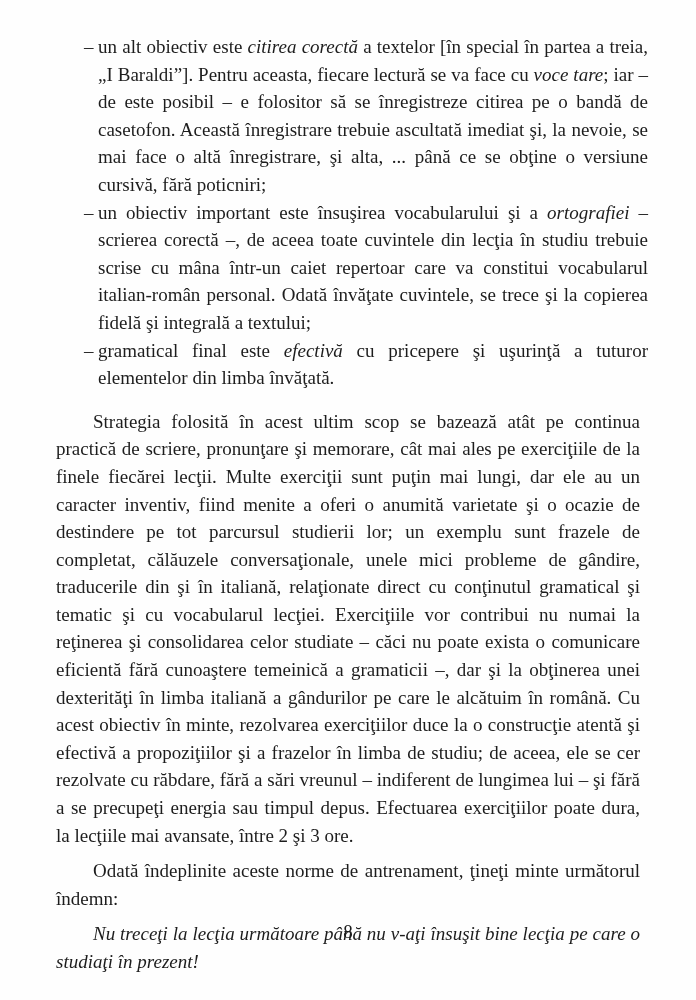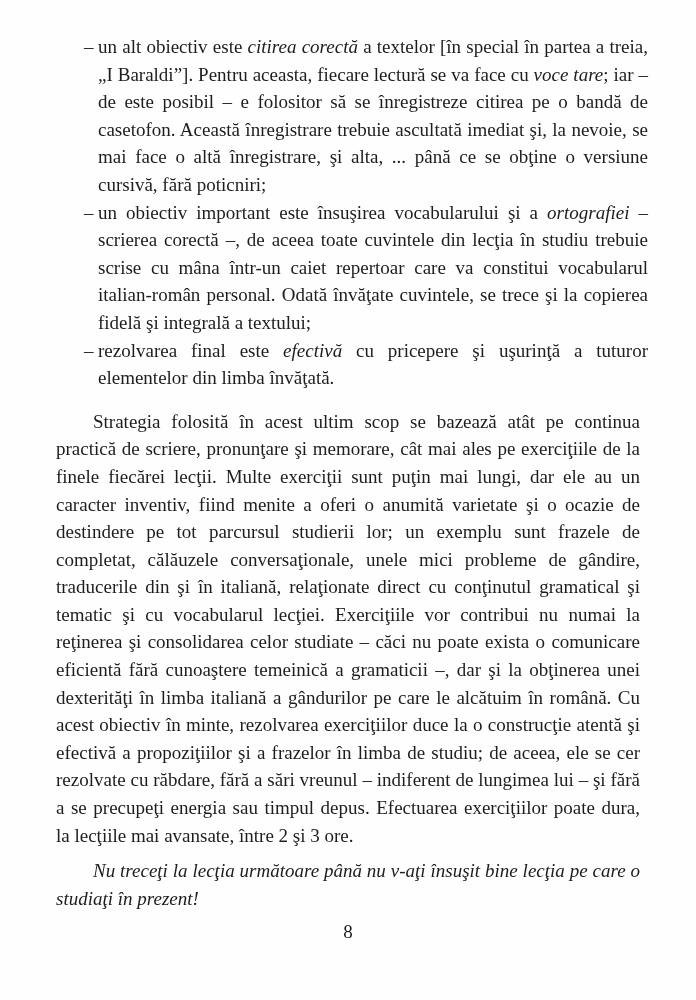--- a/index.html
+++ b/index.html
@@ -67,26 +67,27 @@
         <span><span>un alt obiectiv este </span><span class="it">citirea corectă</span><span> a textelor [în special în partea a treia, „I Baraldi”]. Pentru aceasta, fiecare lectură se va face cu </span><span class="it">voce tare</span><span>; iar – de este posibil – e folositor să se înregistreze citirea pe o bandă de casetofon. Această înregistrare trebuie ascultată imediat şi, la nevoie, se mai face o altă înregistrare, şi alta, ... până ce se obţine o versiune cursivă, fără poticniri;</span></span>
       </div>
 
       <div class="bullet-item">
         <span class="bullet-marker">–</span>
         <span><span>un obiectiv important este însuşirea vocabularului şi a </span><span class="it">ortografiei</span><span> – scrierea corectă –, de aceea toate cuvintele din lecţia în studiu trebuie scrise cu mâna într-un caiet repertoar care va constitui vocabularul italian-român personal. Odată învăţate cuvintele, se trece şi la copierea fidelă şi integrală a textului;</span></span>
       </div>
 
       <div class="bullet-item">
         <span class="bullet-marker">–</span>
-        <span><span>rezolvarea final este </span><span class="it">efectivă</span><span> cu pricepere şi uşurinţă a tuturor elementelor din limba învăţată.</span></span>
+        <span><span>gramatical final este </span><span class="it">efectivă</span><span> cu pricepere şi uşurinţă a tuturor elementelor din limba învăţată.</span></span>
       </div>
 
     </div>
 
     <div class="paragraphs">
       <p>Strategia folosită în acest ultim scop se bazează atât pe continua practică de scriere, pronunţare şi memorare, cât mai ales pe exerciţiile de la finele fiecărei lecţii. Multe exerciţii sunt puţin mai lungi, dar ele au un caracter inventiv, fiind menite a oferi o anumită varietate şi o ocazie de destindere pe tot parcursul studierii lor; un exemplu sunt frazele de completat, călăuzele conversaţionale, unele mici probleme de gândire, traducerile din şi în italiană, relaţionate direct cu conţinutul gramatical şi tematic şi cu vocabularul lecţiei. Exerciţiile vor contribui nu numai la reţinerea şi consolidarea celor studiate – căci nu poate exista o comunicare eficientă fără cunoaştere temeinică a gramaticii –, dar şi la obţinerea unei dexterităţi în limba italiană a gândurilor pe care le alcătuim în română. Cu acest obiectiv în minte, rezolvarea exerciţiilor duce la o construcţie atentă şi efectivă a propoziţiilor şi a frazelor în limba de studiu; de aceea, ele se cer rezolvate cu răbdare, fără a sări vreunul – indiferent de lungimea lui – şi fără a se precupeţi energia sau timpul depus. Efectuarea exerciţiilor poate dura, la lecţiile mai avansate, între 2 şi 3 ore.</p>
+      <p>Odată îndeplinite aceste norme de antrenament, ţineţi minte următorul îndemn:</p>
       <p class="it">Nu treceţi la lecţia următoare până nu v-aţi însuşit bine lecţia pe care o studiaţi în prezent!</p>
     </div>
 
   </div>
 
   <div class="page-number">8</div>
 </div>
 
 </body></html>

